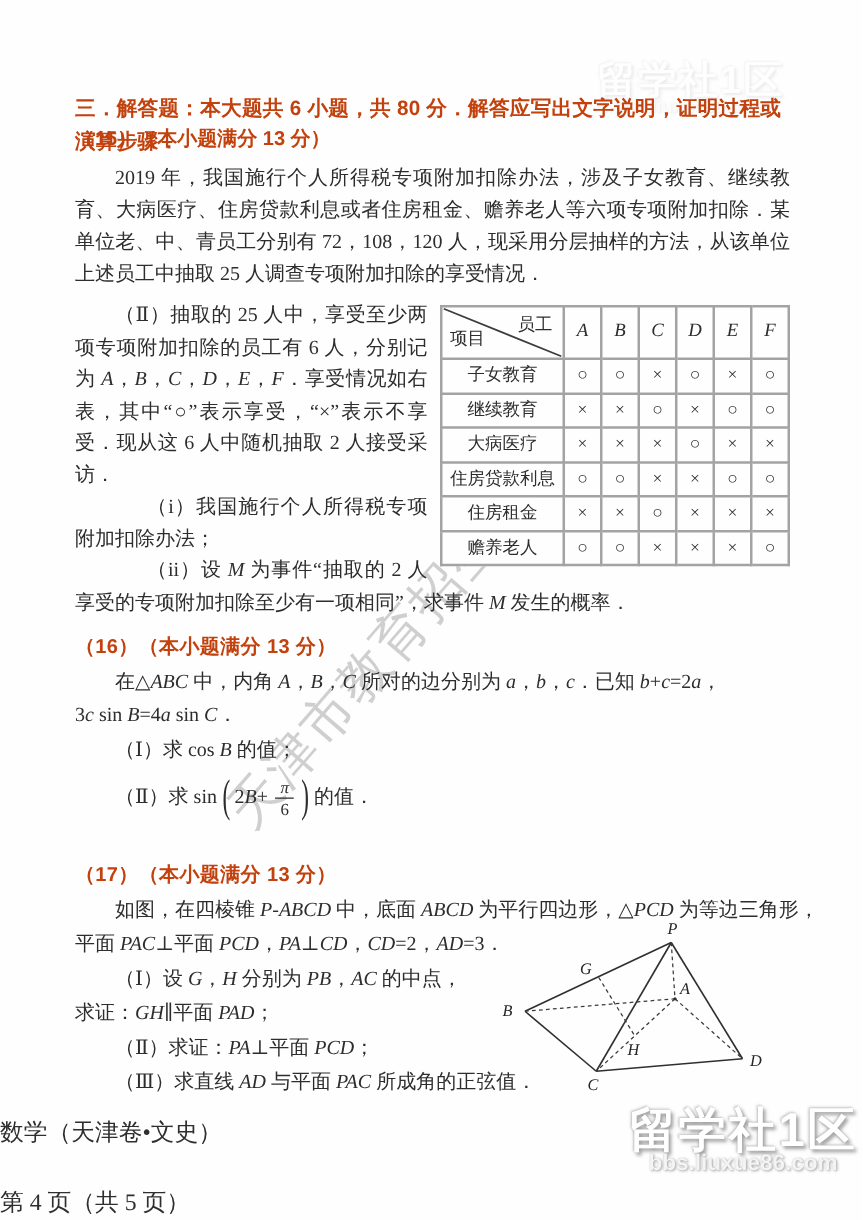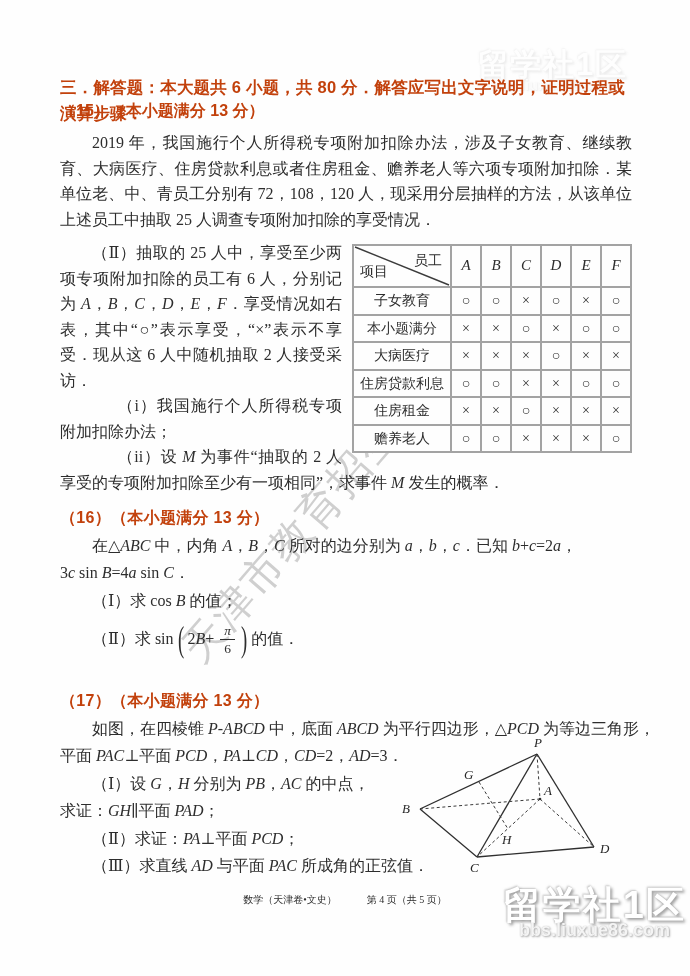--- a/index.html
+++ b/index.html
@@ -41,21 +41,21 @@
   .formula{height:46px;line-height:46px;}
   .formula>span{vertical-align:middle;}
   .paren{display:inline-block;font-size:30px;font-weight:400;transform:scale(.62,1.22);margin:0 -2px;line-height:1;}
   .frac{display:inline-block;text-align:center;font-size:13.5px;line-height:1.12;margin:0 2px;vertical-align:middle;}
   .frac .num{display:block;border-bottom:1px solid #2d2d2d;padding:0 4px 1px;font-style:italic;}
   .frac .den{display:block;padding-top:1px;}
   
   .fig17{left:398px;top:732px;width:236px;height:162px;}
   .fig17 text{font-size:13px;font-style:italic;fill:#262626;font-family:"Liberation Serif","DejaVu Serif",serif;}
   
-  .footer{left:0;top:893px;width:100%;display:flex;justify-content:center;gap:30px;font-size:10px;color:#2e2e2e;}
+  .footer{left:0;top:893px;width:100%;display:flex;gap:30px;font-size:19px;color:#2e2e2e;flex-direction:column;}
   
   .wm-diag{
     left:75px;top:462px;width:520px;text-align:center;white-space:nowrap;pointer-events:none;
     font-size:42px;letter-spacing:2px;color:rgba(138,138,138,.40);transform:rotate(-49deg);
   }
   .wm-brand{right:4px;top:886px;text-align:center;font-family:"Liberation Sans","DejaVu Sans",sans-serif;line-height:1;pointer-events:none;}
   .wm-brand .big{font-size:38px;font-weight:700;color:#ffffff;letter-spacing:2px;
     text-shadow:2px 2px 3px rgba(150,150,150,.9),-1px -1px 2px rgba(175,175,175,.65),0 0 1px rgba(120,120,120,.5);}
   .wm-brand .small{font-size:18px;font-weight:700;color:#f4f4f4;margin-top:-3px;
     text-shadow:1px 1px 2px rgba(158,158,158,.85),0 0 1px rgba(140,140,140,.5);}
@@ -106,21 +106,21 @@
       <tr>
             <td class="rlabel">子女教育</td>
             <td class="mark">○</td>
             <td class="mark">○</td>
             <td class="mark">×</td>
             <td class="mark">○</td>
             <td class="mark">×</td>
             <td class="mark">○</td>
           </tr>
           <tr>
-            <td class="rlabel">本小题满分</td>
+            <td class="rlabel">继续教育</td>
             <td class="mark">×</td>
             <td class="mark">×</td>
             <td class="mark">○</td>
             <td class="mark">×</td>
             <td class="mark">○</td>
             <td class="mark">○</td>
           </tr>
           <tr>
             <td class="rlabel">大病医疗</td>
             <td class="mark">×</td>

